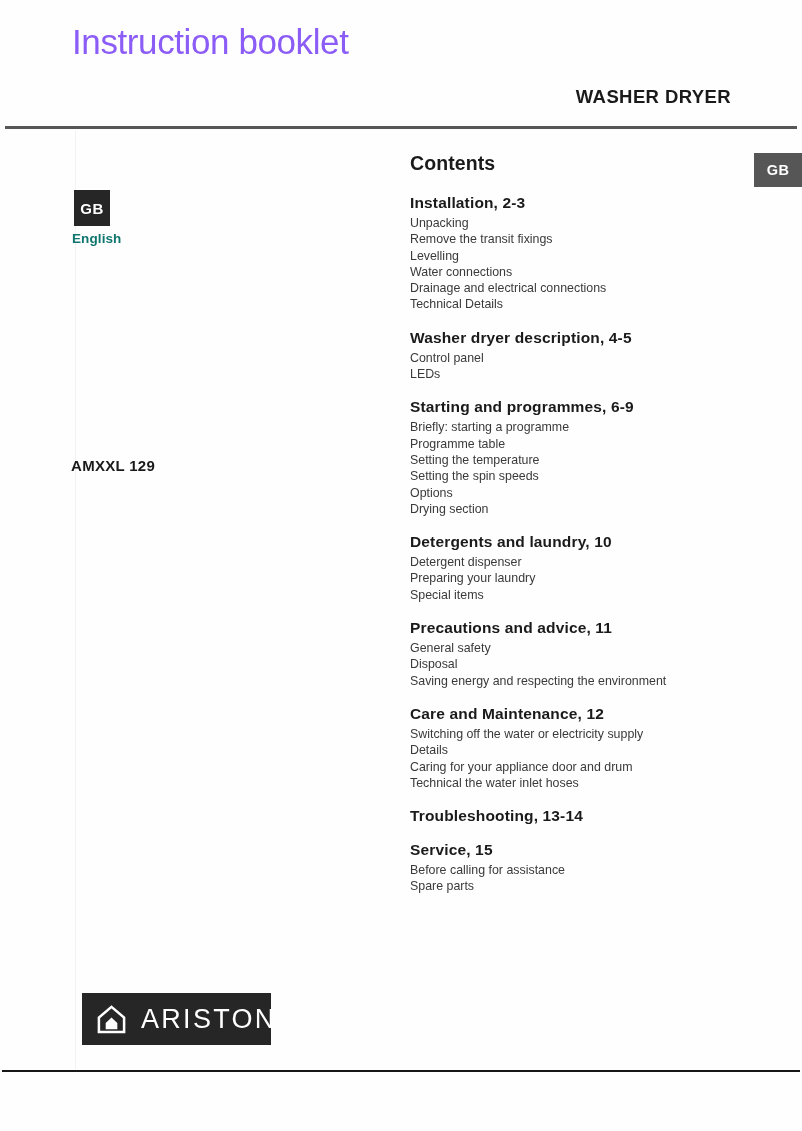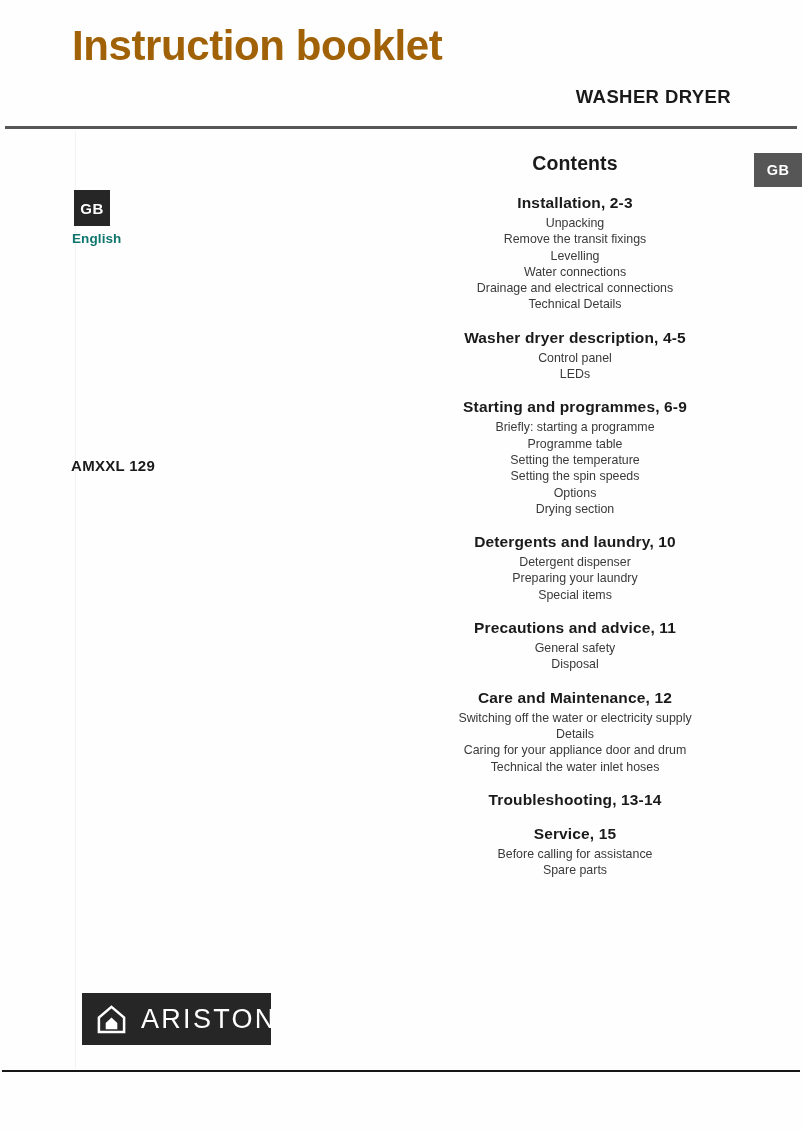--- a/index.html
+++ b/index.html
@@ -19,24 +19,24 @@
     height: 1131px;
     background: #fefefe;
     overflow: hidden;
   }
 
   
   .title {
     position: absolute;
     left: 72px;
     top: 22px;
-    font-size: 42px;
-    font-weight: bold;
+    font-size: 35px;
+    font-weight: normal;
     letter-spacing: -0.4px;
-    color: #a16207;
+    color: #8b5cf6;
     white-space: nowrap;
   }
   .subtitle {
     position: absolute;
     right: 71px;
     top: 86px;
     font-size: 18.5px;
     font-weight: bold;
     letter-spacing: 0.4px;
     color: #1a1a1a;
@@ -149,21 +149,20 @@
     letter-spacing: 2.3px;
     line-height: 1;
   }
 
   
   .contents {
     position: absolute;
     left: 410px;
     top: 152px;
     width: 330px;
-    text-align: center;
   }
   .contents-title {
     font-size: 19.5px;
     font-weight: bold;
     letter-spacing: 0.1px;
     color: #1a1a1a;
     margin: 0 0 19px 0;
   }
   .toc-section {
     margin-bottom: 16px;
@@ -248,20 +247,21 @@
         <div class="toc-section">
           <div class="toc-heading">Detergents and laundry, 10</div>
           <div class="toc-sub">Detergent dispenser</div>
           <div class="toc-sub">Preparing your laundry</div>
           <div class="toc-sub">Special items</div>
         </div>
         <div class="toc-section">
           <div class="toc-heading">Precautions and advice, 11</div>
           <div class="toc-sub">General safety</div>
           <div class="toc-sub">Disposal</div>
+          <div class="toc-sub">Saving energy and respecting the environment</div>
         </div>
         <div class="toc-section">
           <div class="toc-heading">Care and Maintenance, 12</div>
           <div class="toc-sub">Switching off the water or electricity supply</div>
           <div class="toc-sub">Details</div>
           <div class="toc-sub">Caring for your appliance door and drum</div>
           <div class="toc-sub">Technical the water inlet hoses</div>
         </div>
         <div class="toc-section">
           <div class="toc-heading">Troubleshooting, 13-14</div>

